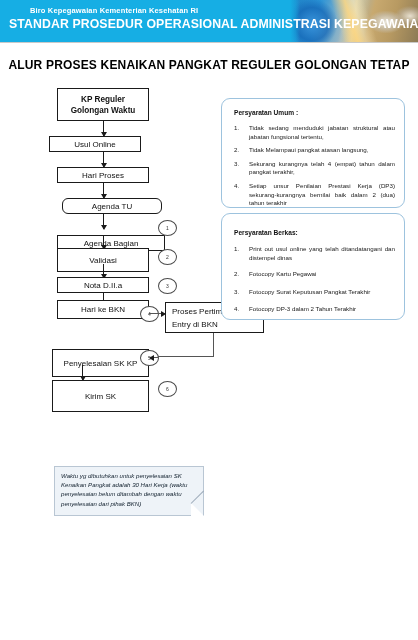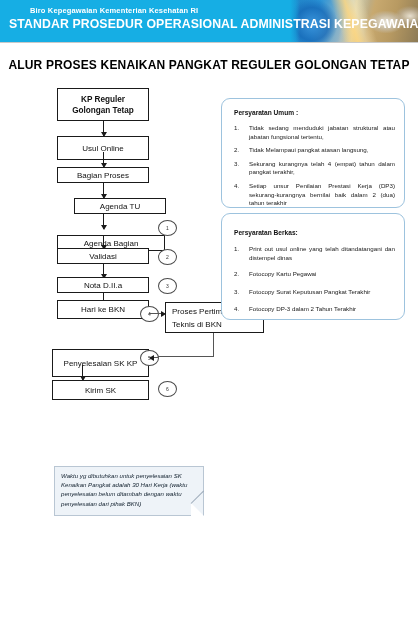--- a/index.html
+++ b/index.html
@@ -144,64 +144,64 @@
   <div id="banner-photo"></div>
   <div id="banner-sub">Biro Kepegawaian Kementerian Kesehatan RI</div>
   <div id="banner-title">STANDAR PROSEDUR OPERASIONAL ADMINISTRASI KEPEGAWAIAN</div>
 </div>
 <div id="banner-rule"></div>
 
 <div id="page-title">ALUR PROSES KENAIKAN PANGKAT REGULER GOLONGAN TETAP</div>
 
 <div class="fbox bold" style="left:57px;top:88px;width:92px;height:33px;flex-direction:column;">
   <span>KP Reguler</span>
-  <span>Golongan Tetap</span>
+  <span>Golongan Waktu</span>
 </div>
 <div class="arrow" style="left:103px;top:121px;height:15px;"></div>
 
-<div class="fbox" style="left:57px;top:136px;width:92px;height:24px;">Usul Online</div>
+<div class="fbox" style="left:49px;top:136px;width:92px;height:16px;">Usul Online</div>
 <div class="arrow" style="left:103px;top:152px;height:15px;"></div>
 
-<div class="fbox" style="left:57px;top:167px;width:92px;height:16px;">Bagian Proses</div>
+<div class="fbox" style="left:57px;top:167px;width:92px;height:16px;">Hari Proses</div>
 <div class="arrow" style="left:103px;top:183px;height:15px;"></div>
 
-<div class="fbox" style="left:74px;top:198px;width:92px;height:16px;">Agenda TU</div>
+<div class="fbox" style="left:62px;top:198px;width:100px;height:16px;border-radius:6px;">Agenda TU</div>
 <div class="arrow" style="left:103px;top:214px;height:15px;"></div>
 
 <div class="fbox" style="left:57px;top:235px;width:108px;height:16px;">Agenda Bagian</div>
 <div class="marker" style="left:158px;top:220px;">1</div>
 <div class="arrow" style="left:103px;top:235px;height:14px;"></div>
 
-<div class="fbox" style="left:57px;top:248px;width:92px;height:16px;">Validasi</div>
+<div class="fbox" style="left:57px;top:248px;width:92px;height:24px;">Validasi</div>
 <div class="marker" style="left:158px;top:249px;">2</div>
 <div class="arrow" style="left:103px;top:264px;height:14px;"></div>
 
 <div class="fbox" style="left:57px;top:277px;width:92px;height:16px;">Nota D.II.a</div>
 <div class="marker" style="left:158px;top:278px;">3</div>
 <div class="arrow" style="left:103px;top:293px;height:14px;"></div>
 
 <div class="fbox" style="left:57px;top:300px;width:92px;height:19px;">Hari ke BKN</div>
 <div class="marker" style="left:140px;top:306px;">4</div>
 <div class="plain-line" style="left:149px;top:313px;width:12px;height:1px;"></div>
 <div class="plain-line arrow-right" style="left:157px;top:313px;width:8px;height:1px;"></div>
 
 <div class="fbox left" style="left:165px;top:302px;width:99px;height:31px;flex-direction:column;align-items:flex-start;justify-content:center;">
   <span>Proses Pertimbangan</span>
-  <span>Teknis di BKN</span>
+  <span>Entry di BKN</span>
 </div>
 
 <div class="plain-line" style="left:213px;top:333px;width:1px;height:23px;"></div>
 <div class="plain-line" style="left:157px;top:356px;width:57px;height:1px;"></div>
 
 <div class="fbox" style="left:52px;top:349px;width:97px;height:28px;">Penyelesaian SK KP</div>
 <div class="marker" style="left:140px;top:350px;">5</div>
 <div class="plain-line arrow-left" style="left:150px;top:357px;width:8px;height:1px;"></div>
 <div class="arrow" style="left:82px;top:365px;height:15px;"></div>
 
-<div class="fbox" style="left:52px;top:380px;width:97px;height:20px;">Kirim SK</div>
+<div class="fbox" style="left:52px;top:380px;width:97px;height:32px;">Kirim SK</div>
 <div class="marker" style="left:158px;top:381px;">6</div>
 
 <div class="rpanel" style="left:221px;top:98px;width:184px;height:110px;"></div>
 <div class="rpanel-head" style="left:234px;top:109px;">Persyaratan Umum :</div>
 <ul class="rlist" style="left:234px;top:124px;width:161px;">
   <li>
     <span class="num">1.</span>
     <span>Tidak sedang menduduki jabatan struktural atau jabatan fungsional tertentu,</span>
   </li>
   <li>

